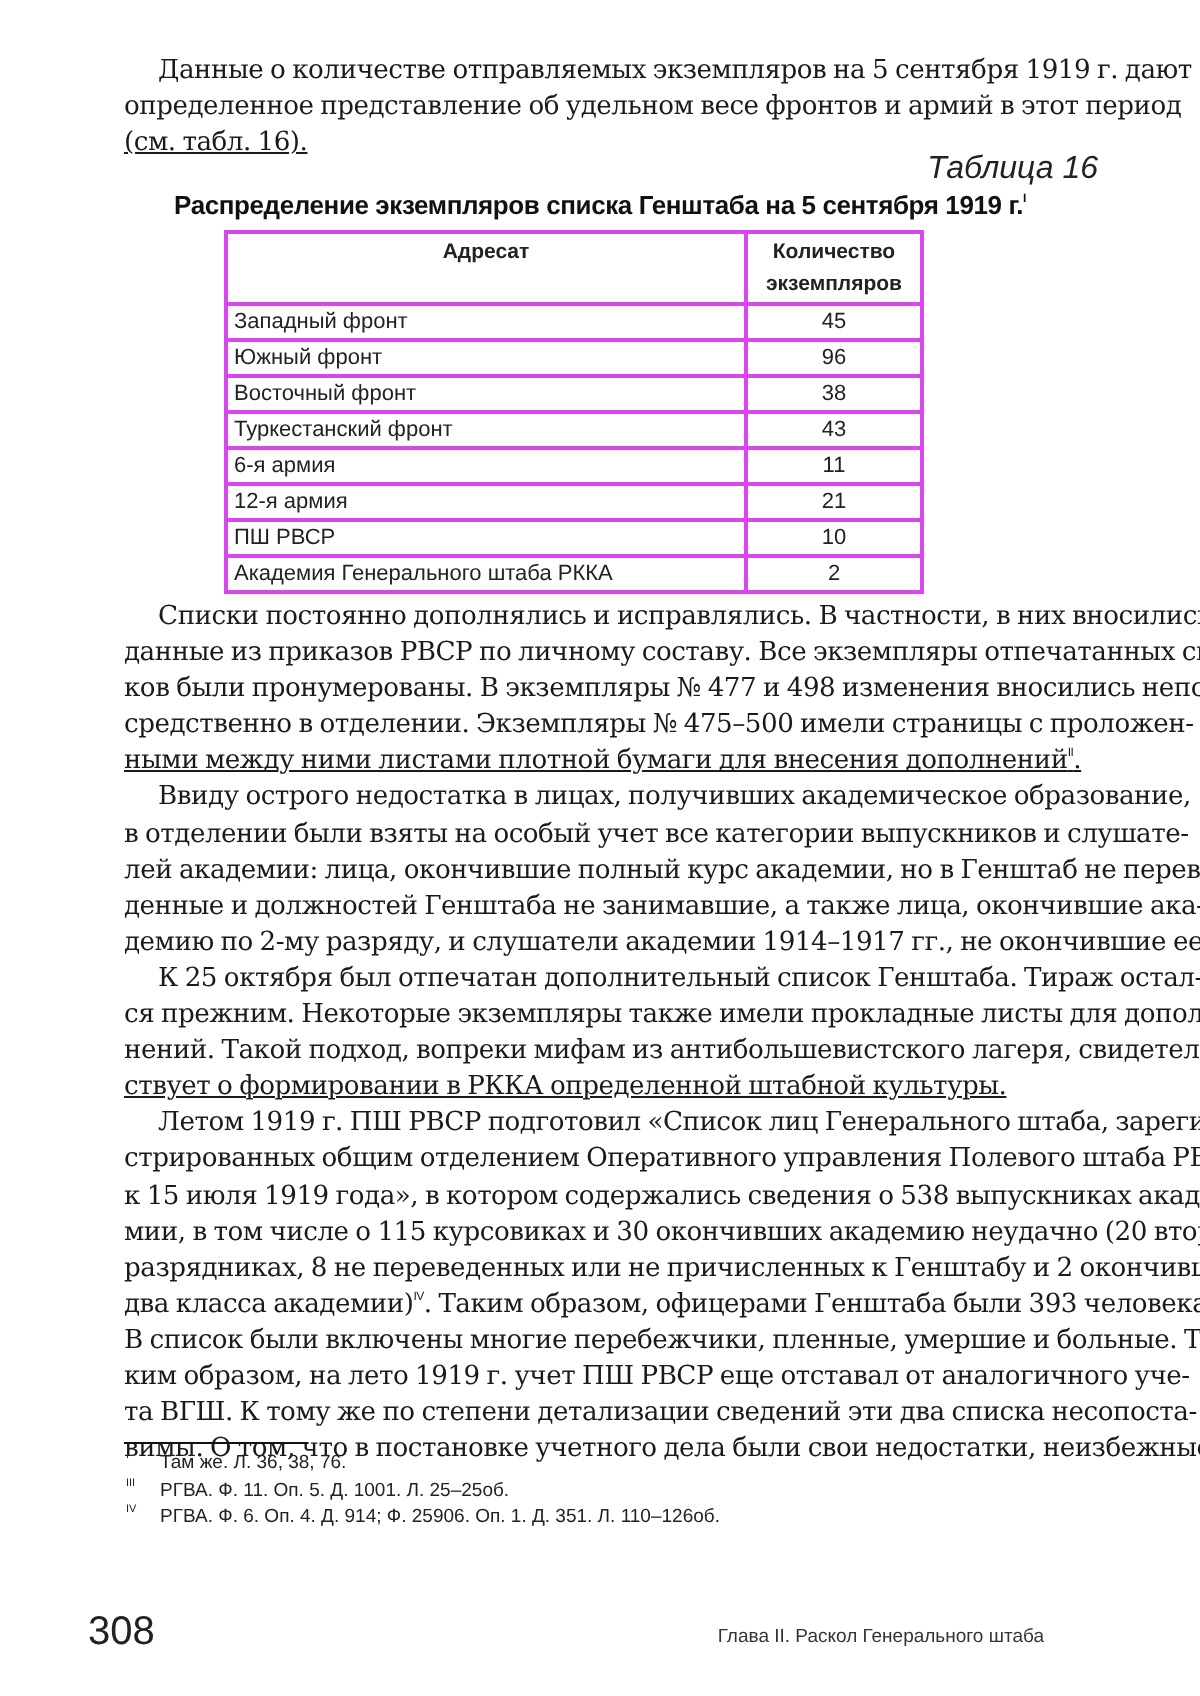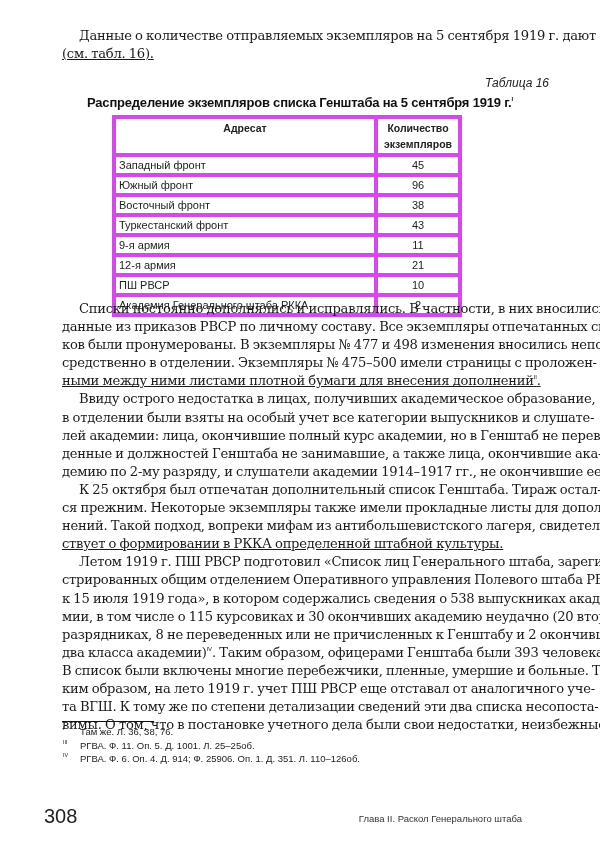--- a/index.html
+++ b/index.html
@@ -11,33 +11,33 @@
     font-size: 13.1px; line-height: 18.1px; text-align: justify;
     letter-spacing: -0.25px; word-spacing: -0.5px;
   }
   .para { margin: 0; text-indent: 0; }
   .line { display: block; white-space: nowrap; text-align: justify; text-align-last: justify; }
   .line.last { text-align-last: left; text-decoration: underline; }
   sup.fn { font-size: 6px; vertical-align: 6px; line-height: 0; font-family: "Liberation Sans", sans-serif; }
 
   .table-label {
     position: absolute; right: 51px; top: 76px;
-    font-family: "Liberation Sans", sans-serif; font-style: italic; font-size: 12px; color: #222;
+    font-family: "Liberation Sans", sans-serif; font-style: italic; font-size: 16px; color: #222;
   }
   .table-title {
     position: absolute; left: 0; width: 600px; top: 95px; text-align: center;
     font-family: "Liberation Sans", sans-serif; font-weight: bold; font-size: 13px; color: #111;
     letter-spacing: -0.2px;
   }
   table.dist {
     position: absolute; left: 112px; top: 115px; width: 350px;
     border-collapse: collapse;
     font-family: "Liberation Sans", sans-serif; font-size: 11px; color: #222;
   }
-  table.dist th, table.dist td { border: 4px solid #d946ef; padding: 0 3px; height: 16px; line-height: 16px; }
+  table.dist th, table.dist td { border: 2px solid #d946ef; padding: 0 3px; height: 16px; line-height: 16px; }
   table.dist th { font-weight: bold; font-size: 10.5px; text-align: center; line-height: 16px; padding-top: 1px; padding-bottom: 1px; }
   table.dist td.col-addr { width: 252px; text-align: left; }
   table.dist td.col-count { text-align: center; }
 
   .fn-rule { position: absolute; left: 62px; top: 721px; width: 92px; height: 1px; background: #111; }
   .footnotes {
     position: absolute; left: 62px; top: 725px;
     font-family: "Liberation Sans", sans-serif; font-size: 9.5px; line-height: 13.5px; color: #222;
   }
   .fn-row { position: relative; padding-left: 18px; white-space: nowrap; }
@@ -52,20 +52,21 @@
     font-family: "Liberation Sans", sans-serif; font-size: 9.5px; color: #333;
   }
 </style>
 </head>
 <body>
 
 <div class="page">
 
   <div class="body-text" style="top:27px;">
     <span class="line">&nbsp;&nbsp;&nbsp;&nbsp;&nbsp;Данные о количестве отправляемых экземпляров на 5 сентября 1919 г. дают</span>
+    <span class="line">определенное представление об удельном весе фронтов и армий в этот период</span>
     <span class="line last">(см. табл. 16).</span>
   </div>
 
   <div class="table-label">Таблица 16</div>
   <div class="table-title"><span>Распределение экземпляров списка Генштаба на 5 сентября 1919 г.</span><sup class="fn">I</sup></div>
 
   <table class="dist">
     <thead>
       <tr>
         <th class="col-addr" style="vertical-align:top;">Адресат</th>
@@ -86,21 +87,21 @@
         </tr>
       <tr>
           <td class="col-addr">Восточный фронт</td>
           <td class="col-count">38</td>
         </tr>
       <tr>
           <td class="col-addr">Туркестанский фронт</td>
           <td class="col-count">43</td>
         </tr>
       <tr>
-          <td class="col-addr">9-я армия</td>
+          <td class="col-addr">6-я армия</td>
           <td class="col-count">11</td>
         </tr>
       <tr>
           <td class="col-addr">12-я армия</td>
           <td class="col-count">21</td>
         </tr>
       <tr>
           <td class="col-addr">ПШ РВСР</td>
           <td class="col-count">10</td>
         </tr>

